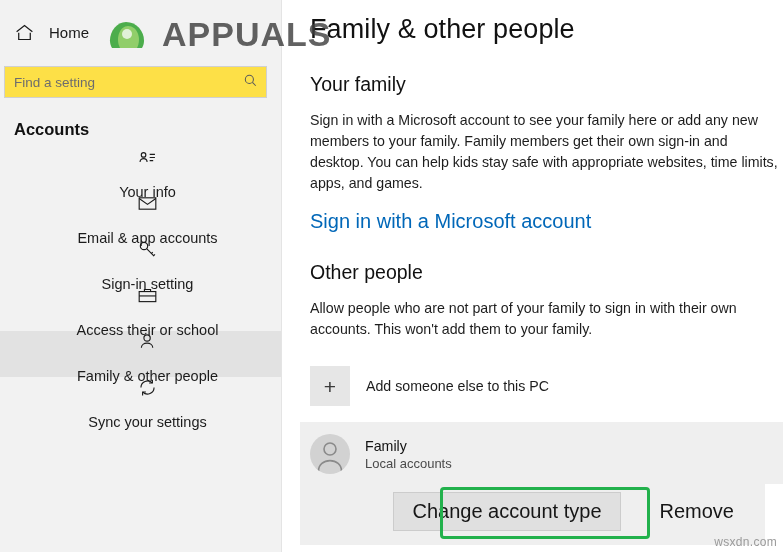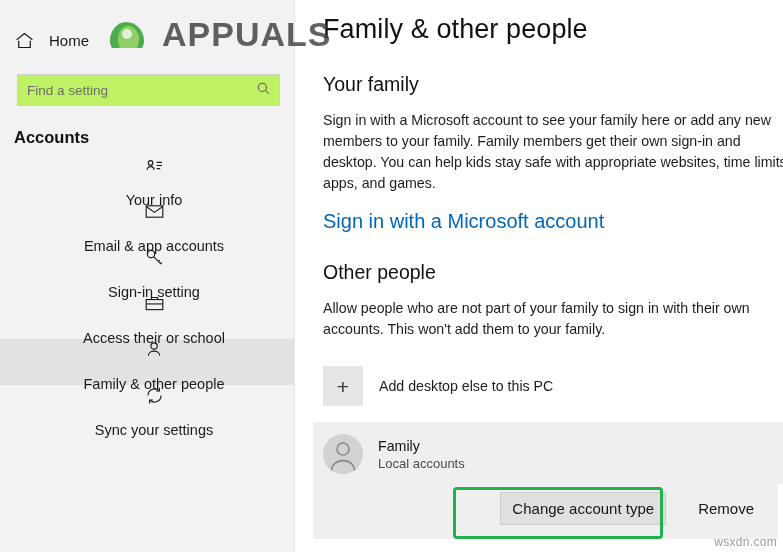--- a/index.html
+++ b/index.html
@@ -18,38 +18,38 @@
     position: absolute;
     inset: 0;
     display: flex;
   }
   
   .sidebar {
     width: 328px;
     background: #f2f2f2;
     border-right: 1px solid #e4e4e4;
     box-sizing: border-box;
-    padding-top: 22px;
+    padding-top: 14px;
     position: relative;
   }
   .home-row {
     display: flex;
     align-items: center;
     height: 36px;
     padding-left: 14px;
     gap: 14px;
   }
   .home-row .label {
     font-size: 15px;
     color: #1a1a1a;
   }
   .search-wrap {
-    margin: 16px 14px 0 17px;
+    margin: 16px 14px 0 4px;
     height: 30px;
-    background: #bef264;
+    background: #fde047;
     border: 1px solid #d0d0d0;
     display: flex;
     align-items: center;
     position: relative;
   }
   .search-wrap input {
     border: none;
     outline: none;
     background: transparent;
     font-family: "Liberation Sans", sans-serif;
@@ -189,23 +189,23 @@
     padding: 8px 12px 14px 12px;
     display: flex;
     justify-content: flex-end;
     align-items: center;
     gap: 20px;
   }
   .btn {
     background: #e0e0e0;
     border: 1px solid #cccccc;
     font-family: "Liberation Sans", sans-serif;
-    font-size: 15px;
+    font-size: 20px;
     color: #161616;
-    padding: 7px 11px;
+    padding: 7px 18px;
     cursor: default;
   }
   .btn.plain {
     background: transparent;
     border: 1px solid transparent;
   }
   .highlight-box {
     position: absolute;
     border: 3px solid #22b14c;
     border-radius: 4px;
@@ -329,21 +329,21 @@
 
     <h2 class="sub-head">Your family</h2>
     <p class="body-text">Sign in with a Microsoft account to see your family here or add any new members to your family. Family members get their own sign-in and desktop. You can help kids stay safe with appropriate websites, time limits, apps, and games.</p>
     <a class="link" href="#">Sign in with a Microsoft account</a>
 
     <h2 class="sub-head">Other people</h2>
     <p class="body-text">Allow people who are not part of your family to sign in with their own accounts. This won't add them to your family.</p>
 
     <div class="add-row">
       <span class="plus-box">+</span>
-      <span class="add-label">Add desktop else to this PC</span>
+      <span class="add-label">Add someone else to this PC</span>
     </div>
 
     <div class="account-card">
       <span class="avatar">
         <svg viewBox="0 0 40 40" width="40" height="40" fill="none" stroke="#8a8a8a" stroke-width="1.6">
           <circle cx="20" cy="15" r="6"></circle>
           <path d="M8.5 37c0-6.4 5.2-10.4 11.5-10.4S31.5 30.6 31.5 37"></path>
         </svg>
       </span>
       <span>

